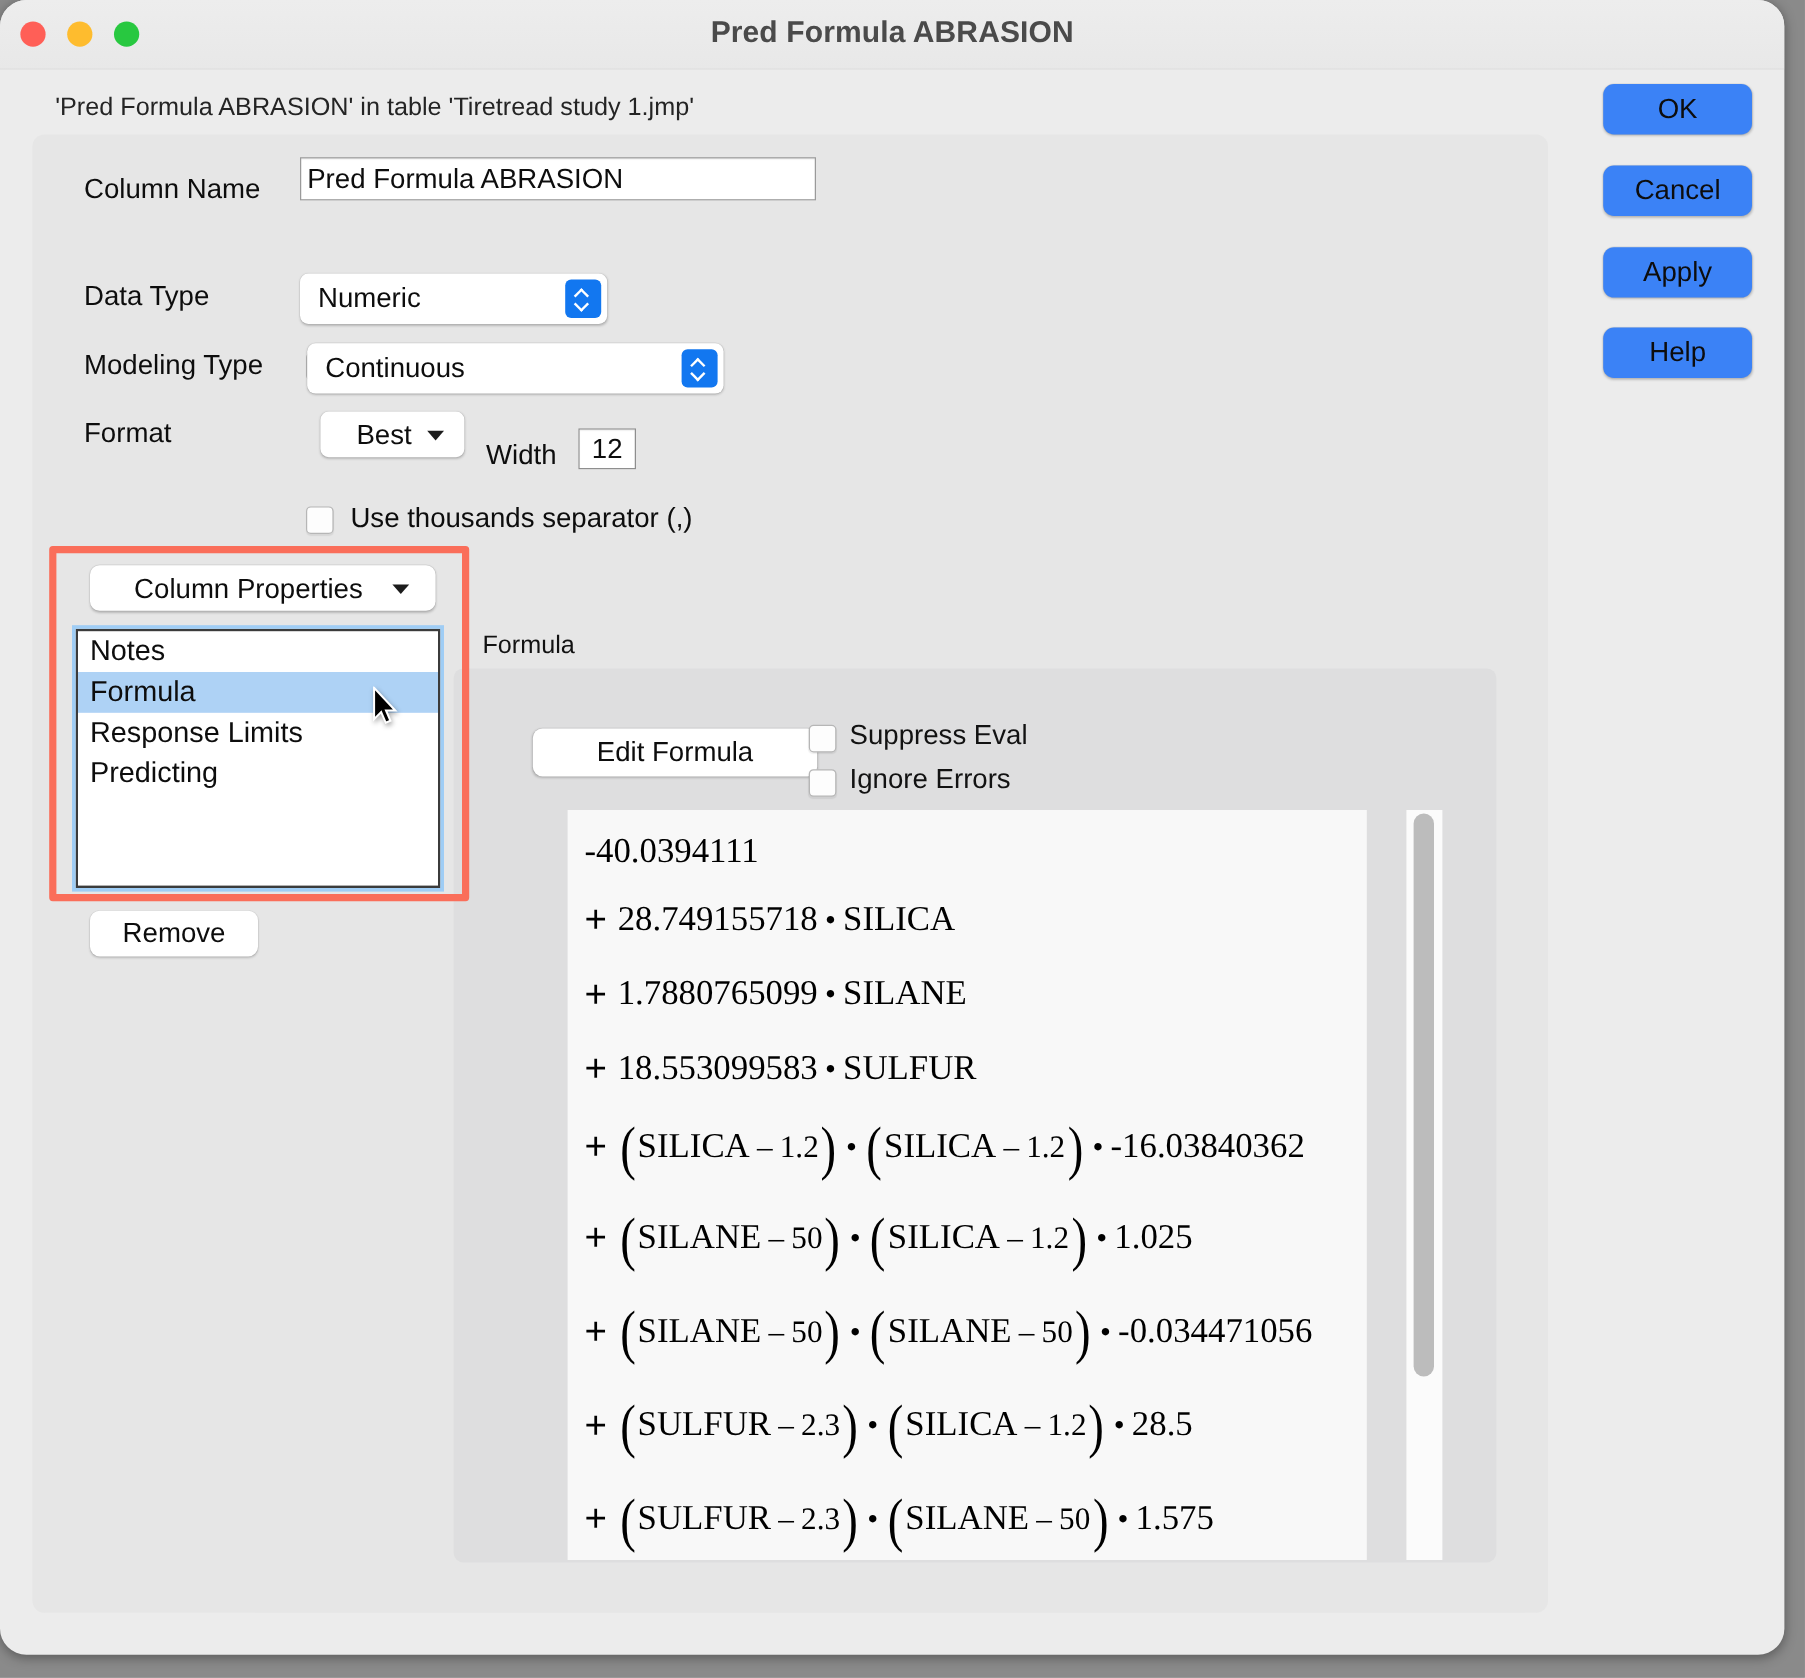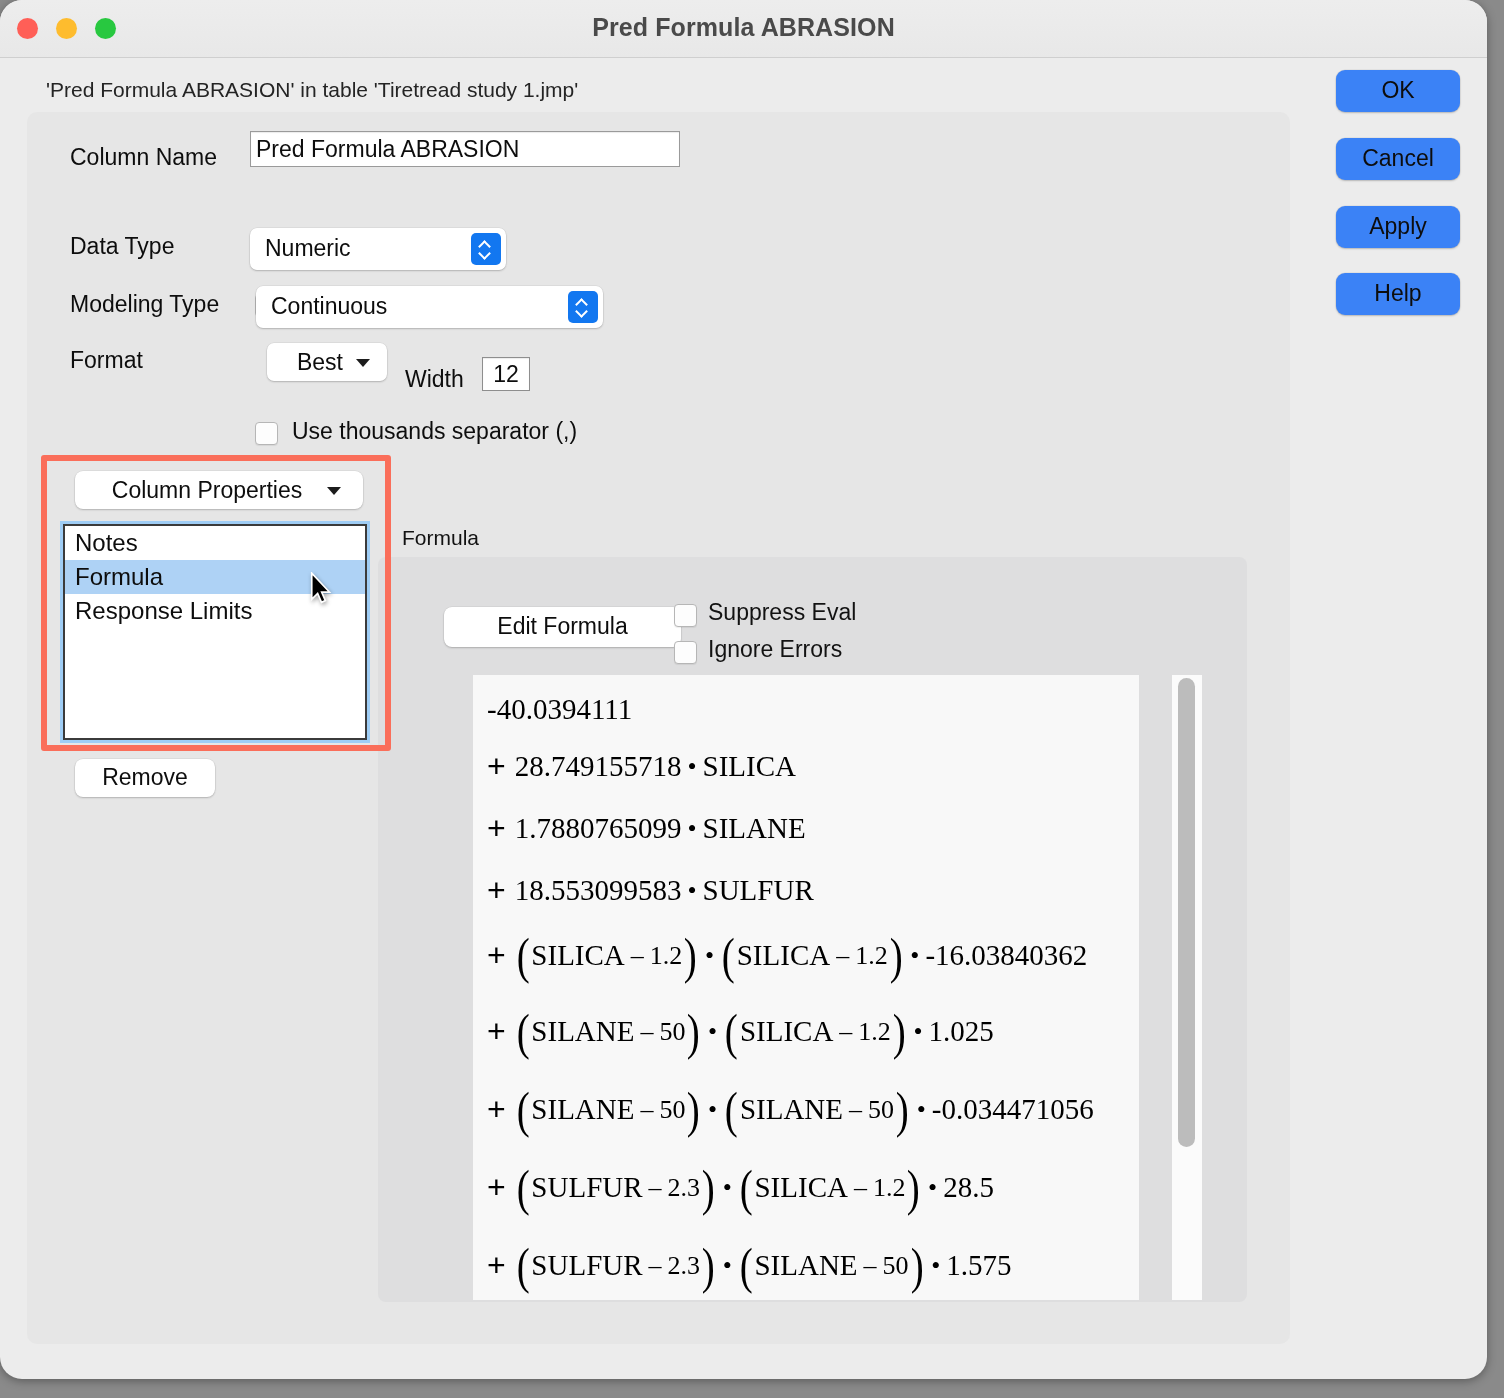--- a/index.html
+++ b/index.html
@@ -626,20 +626,21 @@
 
     <div class="colprops-btn" style="left:48px; top:359px;">
       <div class="pv" style="padding-right:24px;">Column Properties</div>
       <div class="caret-down" style="right:22px; top:16px;"></div>
     </div>
 
     <div class="listbox" style="left:36px; top:412px;">
       <div class="list-item">Notes</div>
       <div class="list-item selected">Formula</div>
       <div class="list-item">Response Limits</div>
+      <div class="list-item">Predicting</div>
     </div>
 
     <div class="remove-btn" style="left:48px; top:647px;">
       <div class="pv">Remove</div>
     </div>
 
   </div>
 
   <div class="redbox"></div>
 

